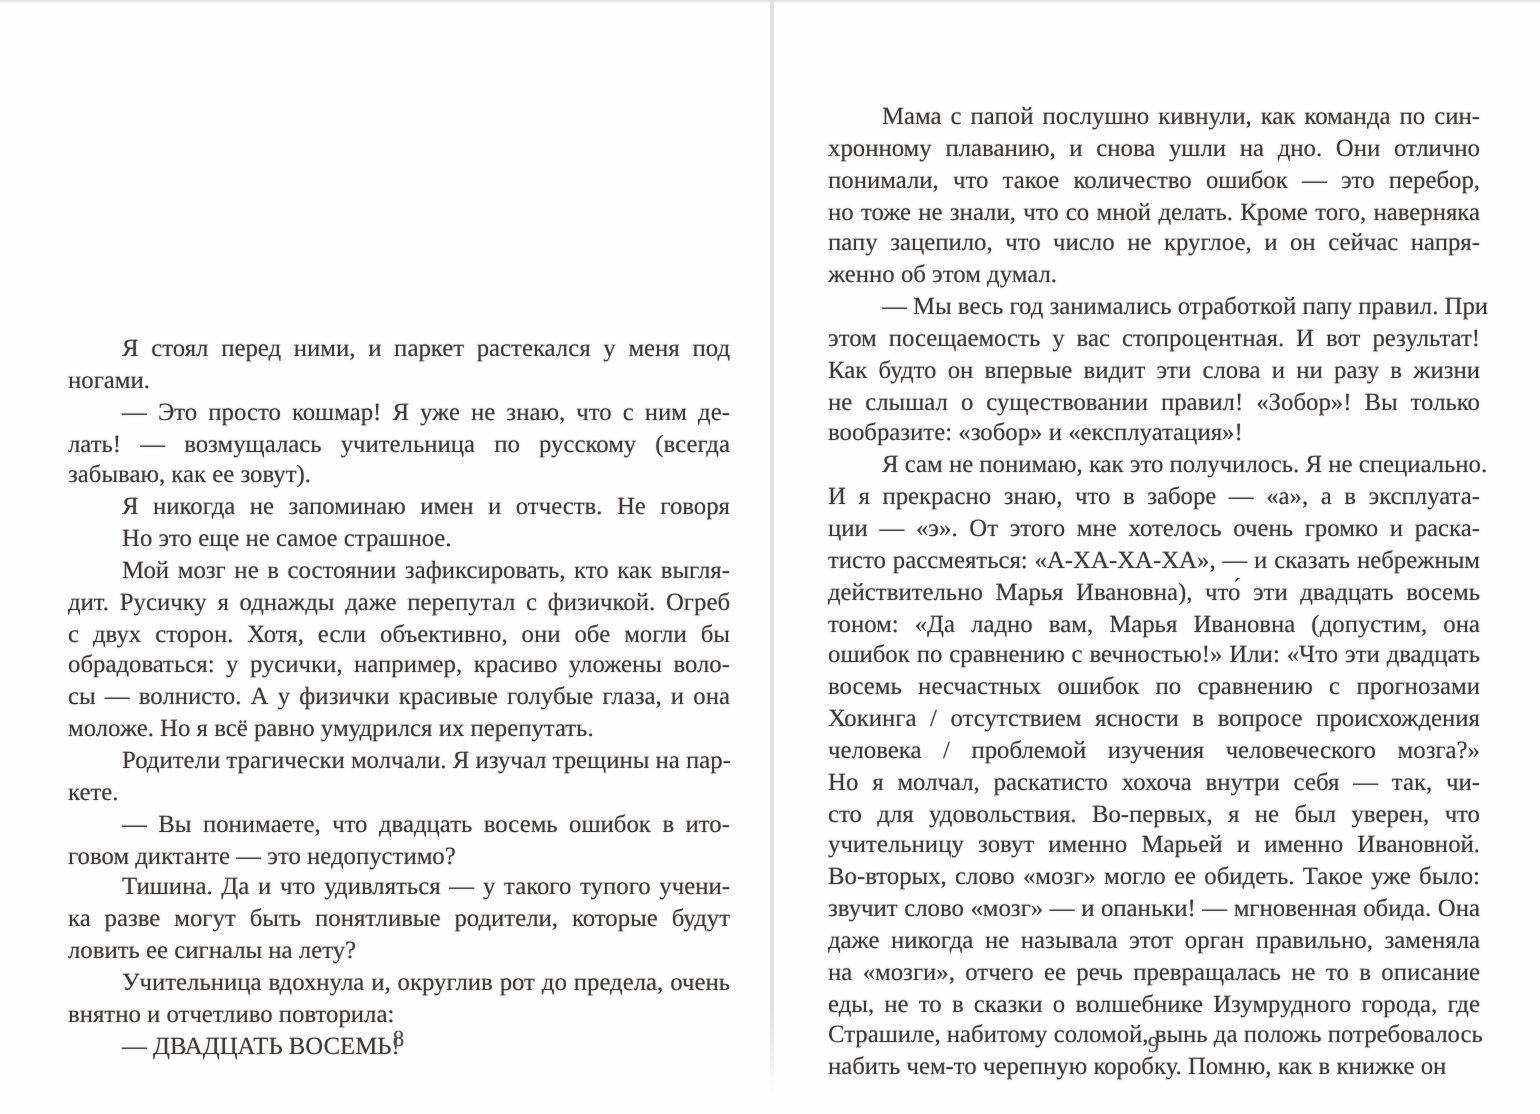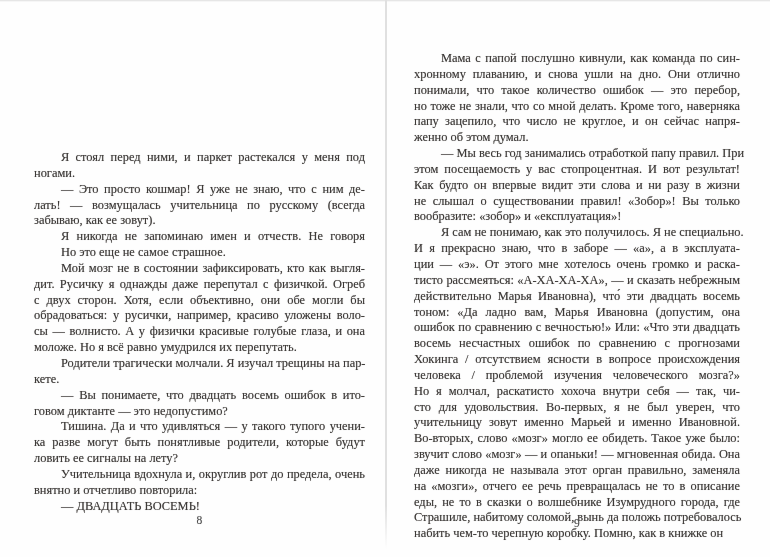--- a/index.html
+++ b/index.html
@@ -27,21 +27,21 @@
     background: linear-gradient(to bottom, #e0e0e0 92%, rgba(224,224,224,0));
   }
   .text-block {
     position: absolute;
     color: #3d3a38;
     font-size: 12.4px;
     line-height: 15.85px;
     text-shadow: 0 0 0.7px rgba(61,58,56,0.5);
     margin-top: 40px;
   }
-  .text-block.left-page  { left: 34px;  top: 110px; width: 331px; }
+  .text-block.left-page  { left: 34px;  top: 127px; width: 331px; }
   .text-block.right-page { left: 414px; top: 11px;  width: 326px; }
   .line {
     text-align: justify;
     text-align-last: justify;
     white-space: nowrap;
   }
   .line.first { text-indent: 27px; }
   .line.plast { text-align: left; text-align-last: left; font-family: Liberation Serif, serif; }
   .page-number {
     position: absolute;

